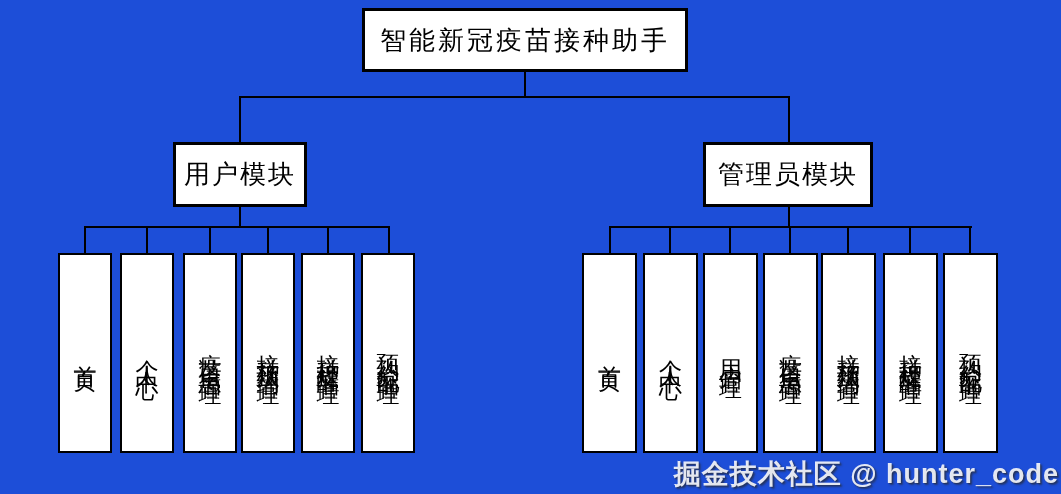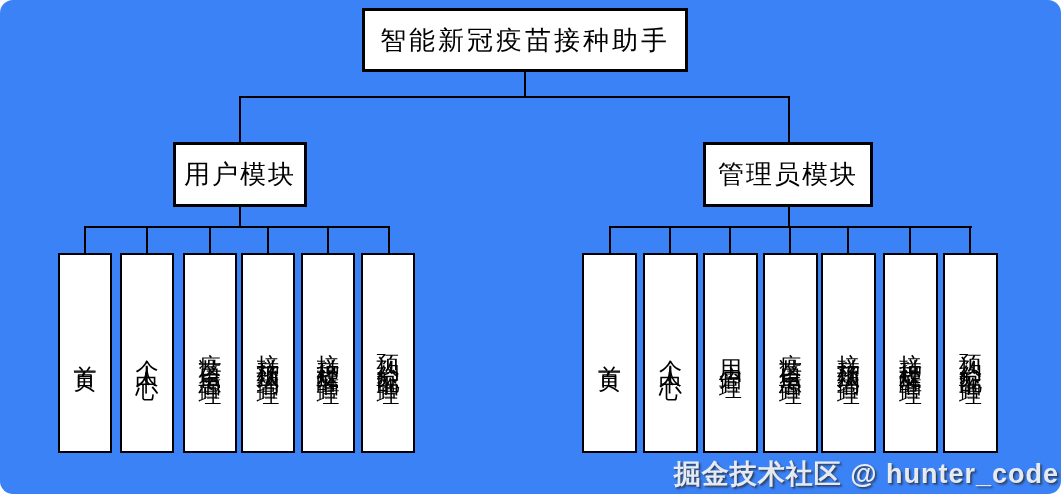--- a/index.html
+++ b/index.html
@@ -4,25 +4,24 @@
 <style>
   html, body {
     margin: 0;
     padding: 0;
     background: #ffffff;
   }
   #stage {
     position: relative;
     width: 1061px;
     height: 494px;
-    background: #3b82f6;
+    background: #1d4ed8;
     overflow: hidden;
     font-family: "Liberation Serif", "DejaVu Serif", serif;
     color: #000000;
-    border-radius: 13px;
   }
   .box {
     position: absolute;
     box-sizing: border-box;
     background: #ffffff;
     border: 2px solid #000000;
     display: flex;
     align-items: center;
     justify-content: center;
     text-align: center;

